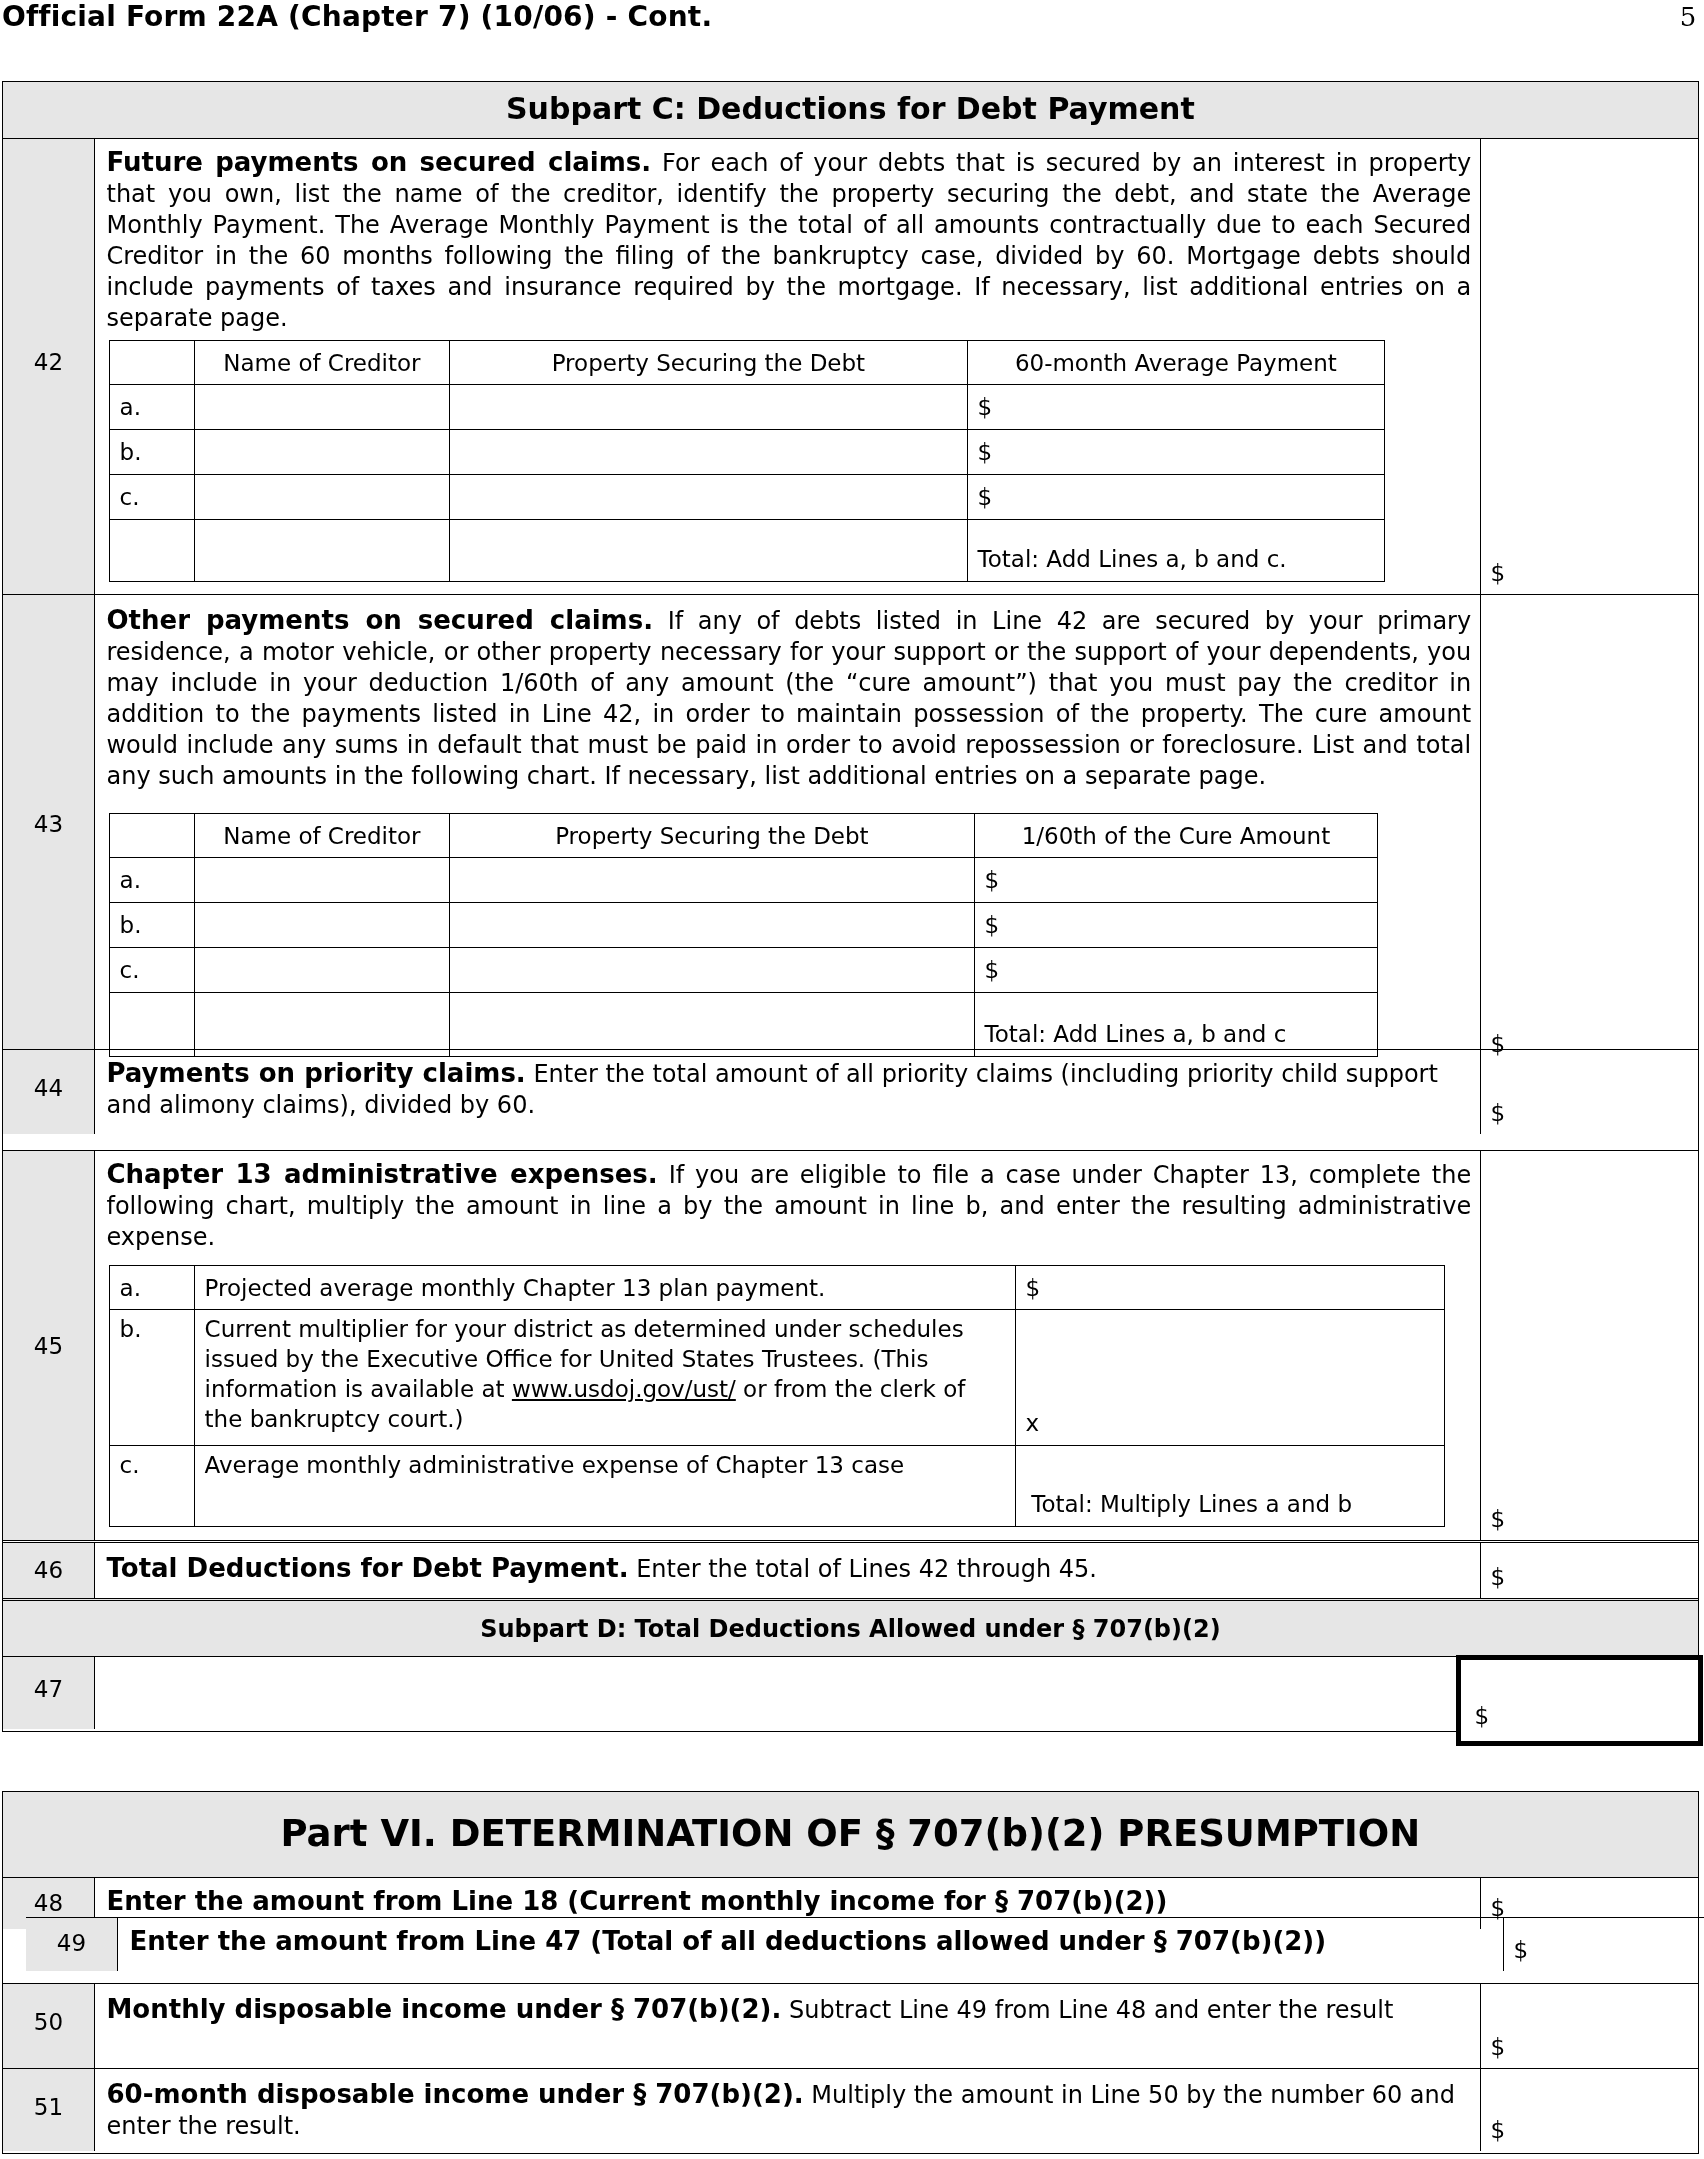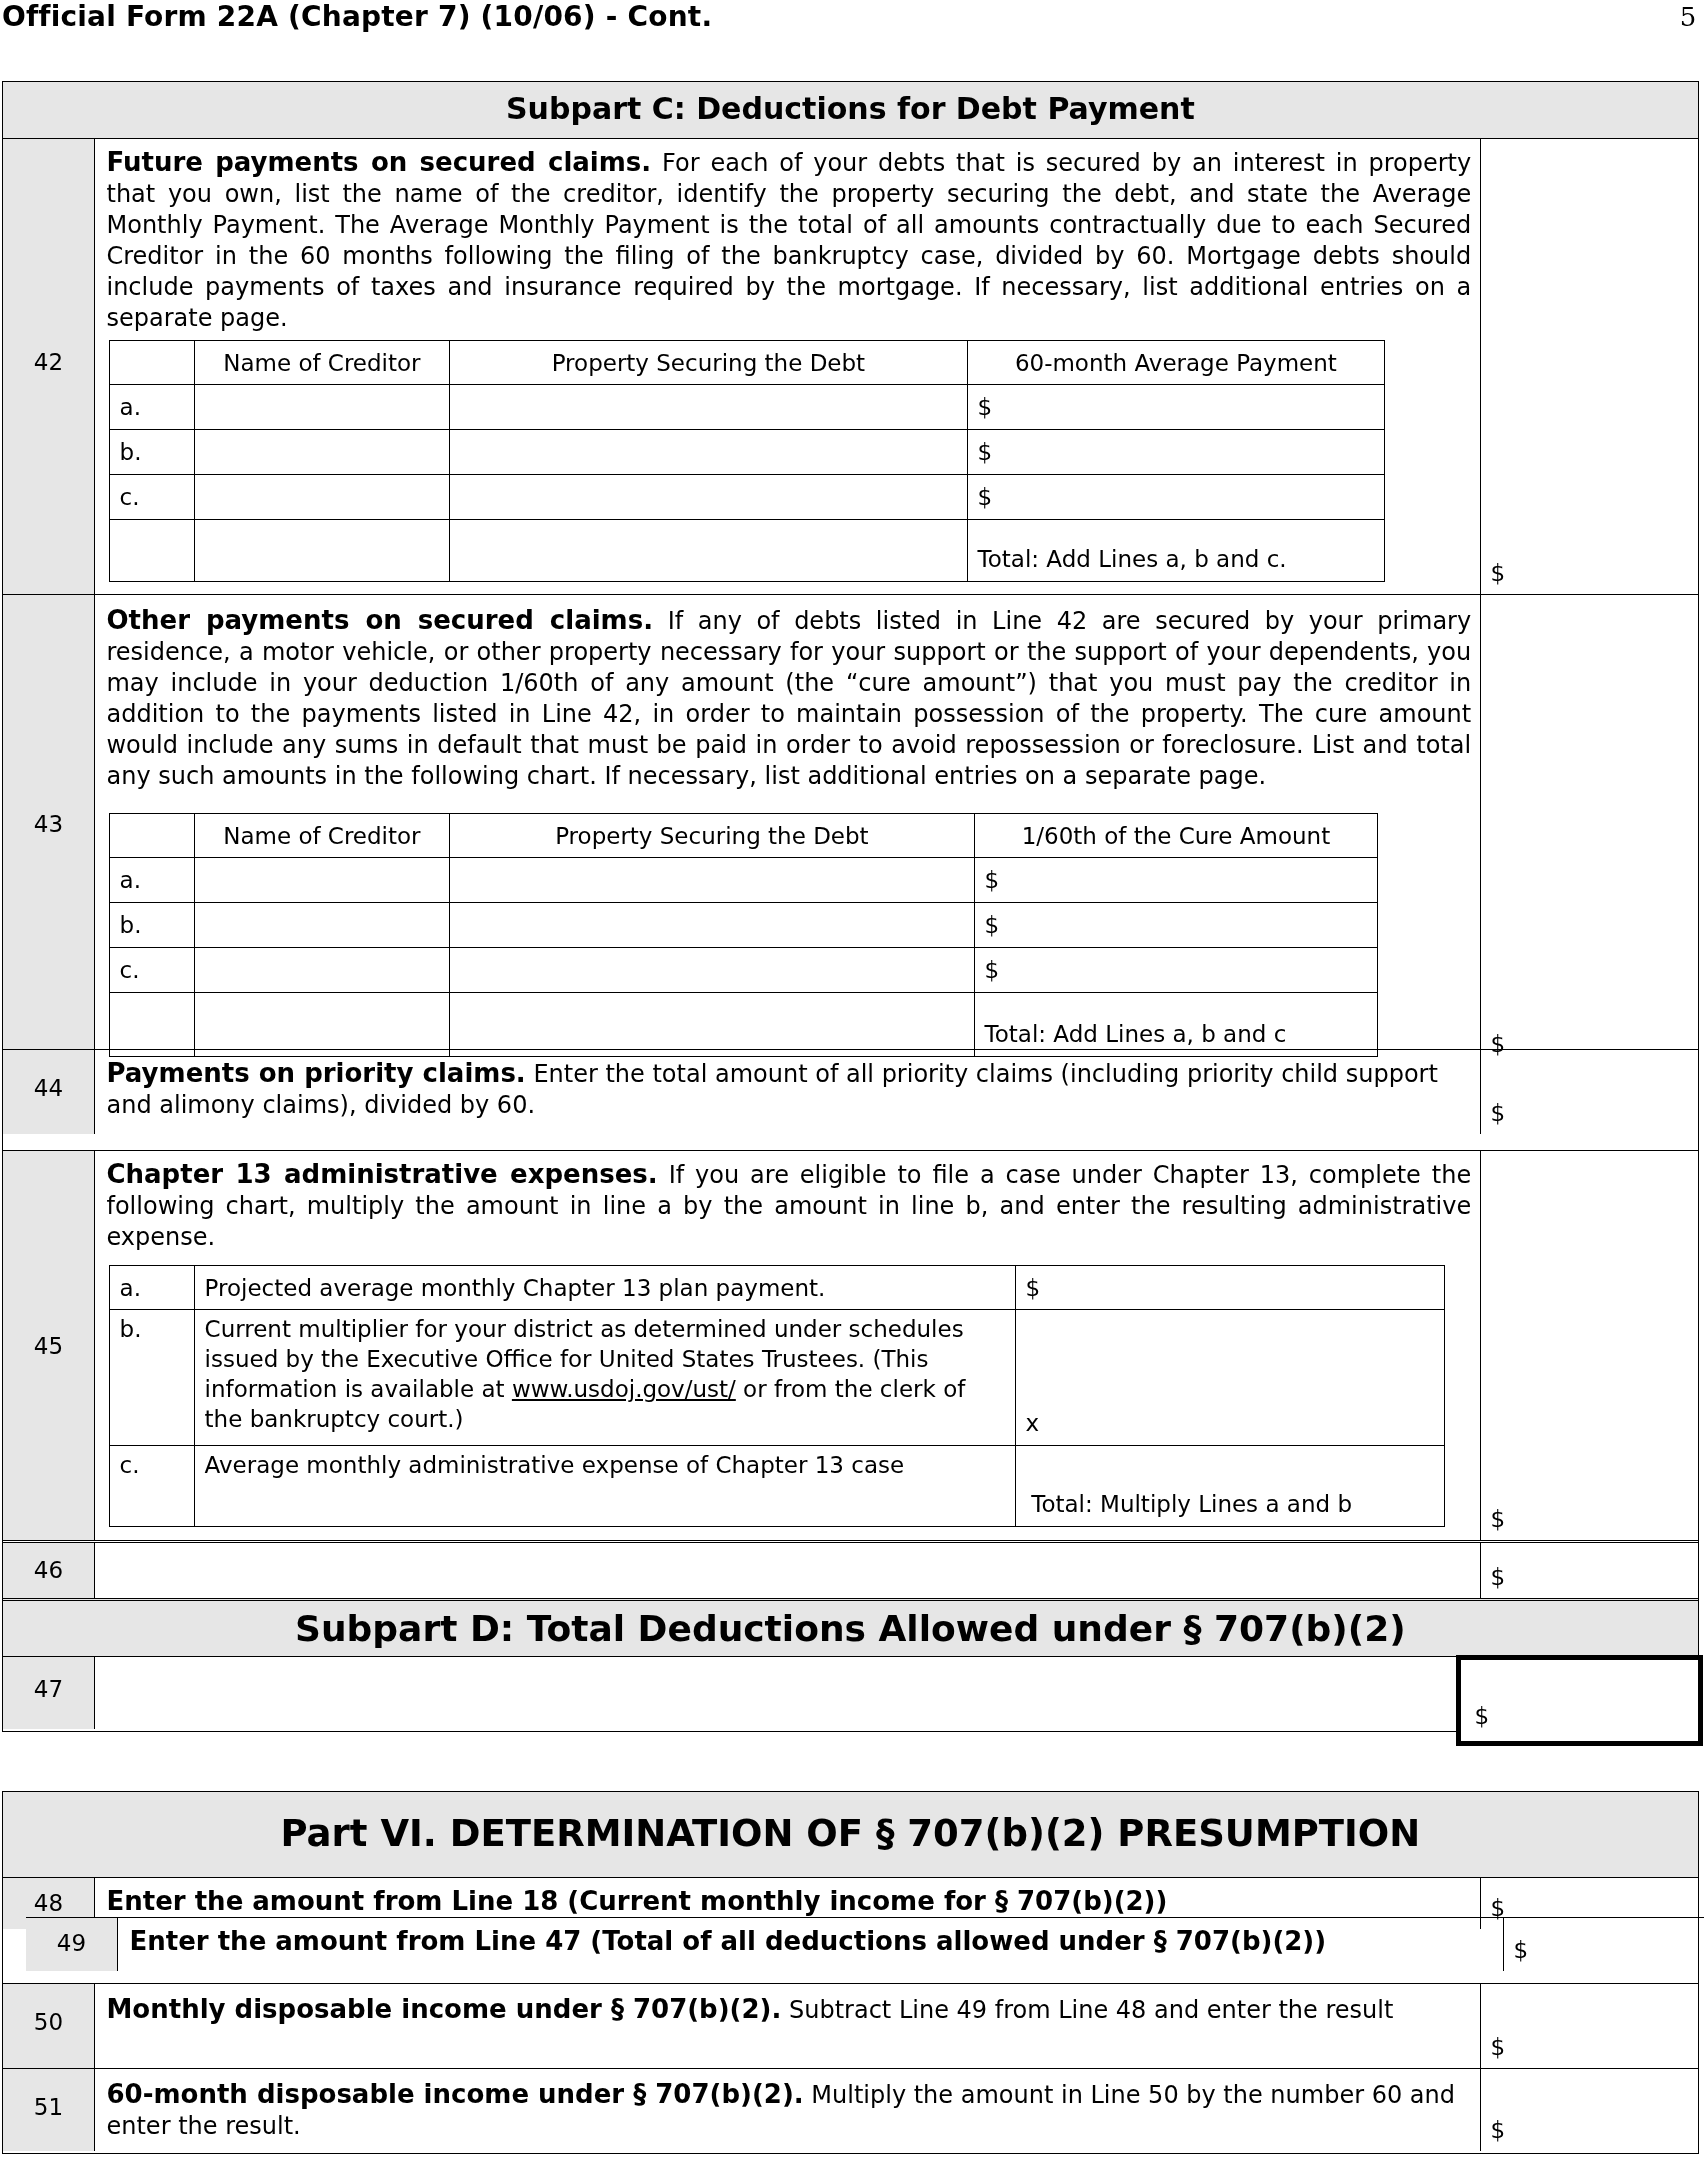--- a/index.html
+++ b/index.html
@@ -183,26 +183,30 @@
       </table>
     <div class="amtcell">
       <span class="dollar">$</span>
     </div>
   </div>
 
   <div class="row" style="top:1458px; height:58px; border-top:3.9px double #000;">
     <div class="numcell">
         <span style="top:13.5px">46</span>
       </div>
-    <div class="amtcell">
-      <span class="dollar">$</span>
-    </div>
-  </div>
-
-  <div class="row banner" style="top:1516px; height:58px; font-size:36px; line-height:56px; border-top:3.9px double #000;">
+    <div class="textcell" style="padding-top:9.7px;">
+      <span class="b">Total Deductions for Debt Payment.</span>
+      <span>Enter the total of Lines 42 through 45.</span>
+    </div>
+    <div class="amtcell">
+      <span class="dollar">$</span>
+    </div>
+  </div>
+
+  <div class="row banner" style="top:1516px; height:58px; font-size:24px; line-height:56px; border-top:3.9px double #000;">
     <span>Subpart D: Total Deductions Allowed under § 707(b)(2)</span>
   </div>
 
   <div class="row" style="top:1574px; height:73px;">
     <div class="numcell">
         <span style="top:19.3px">47</span>
       </div>
   </div>
 </div>
 

